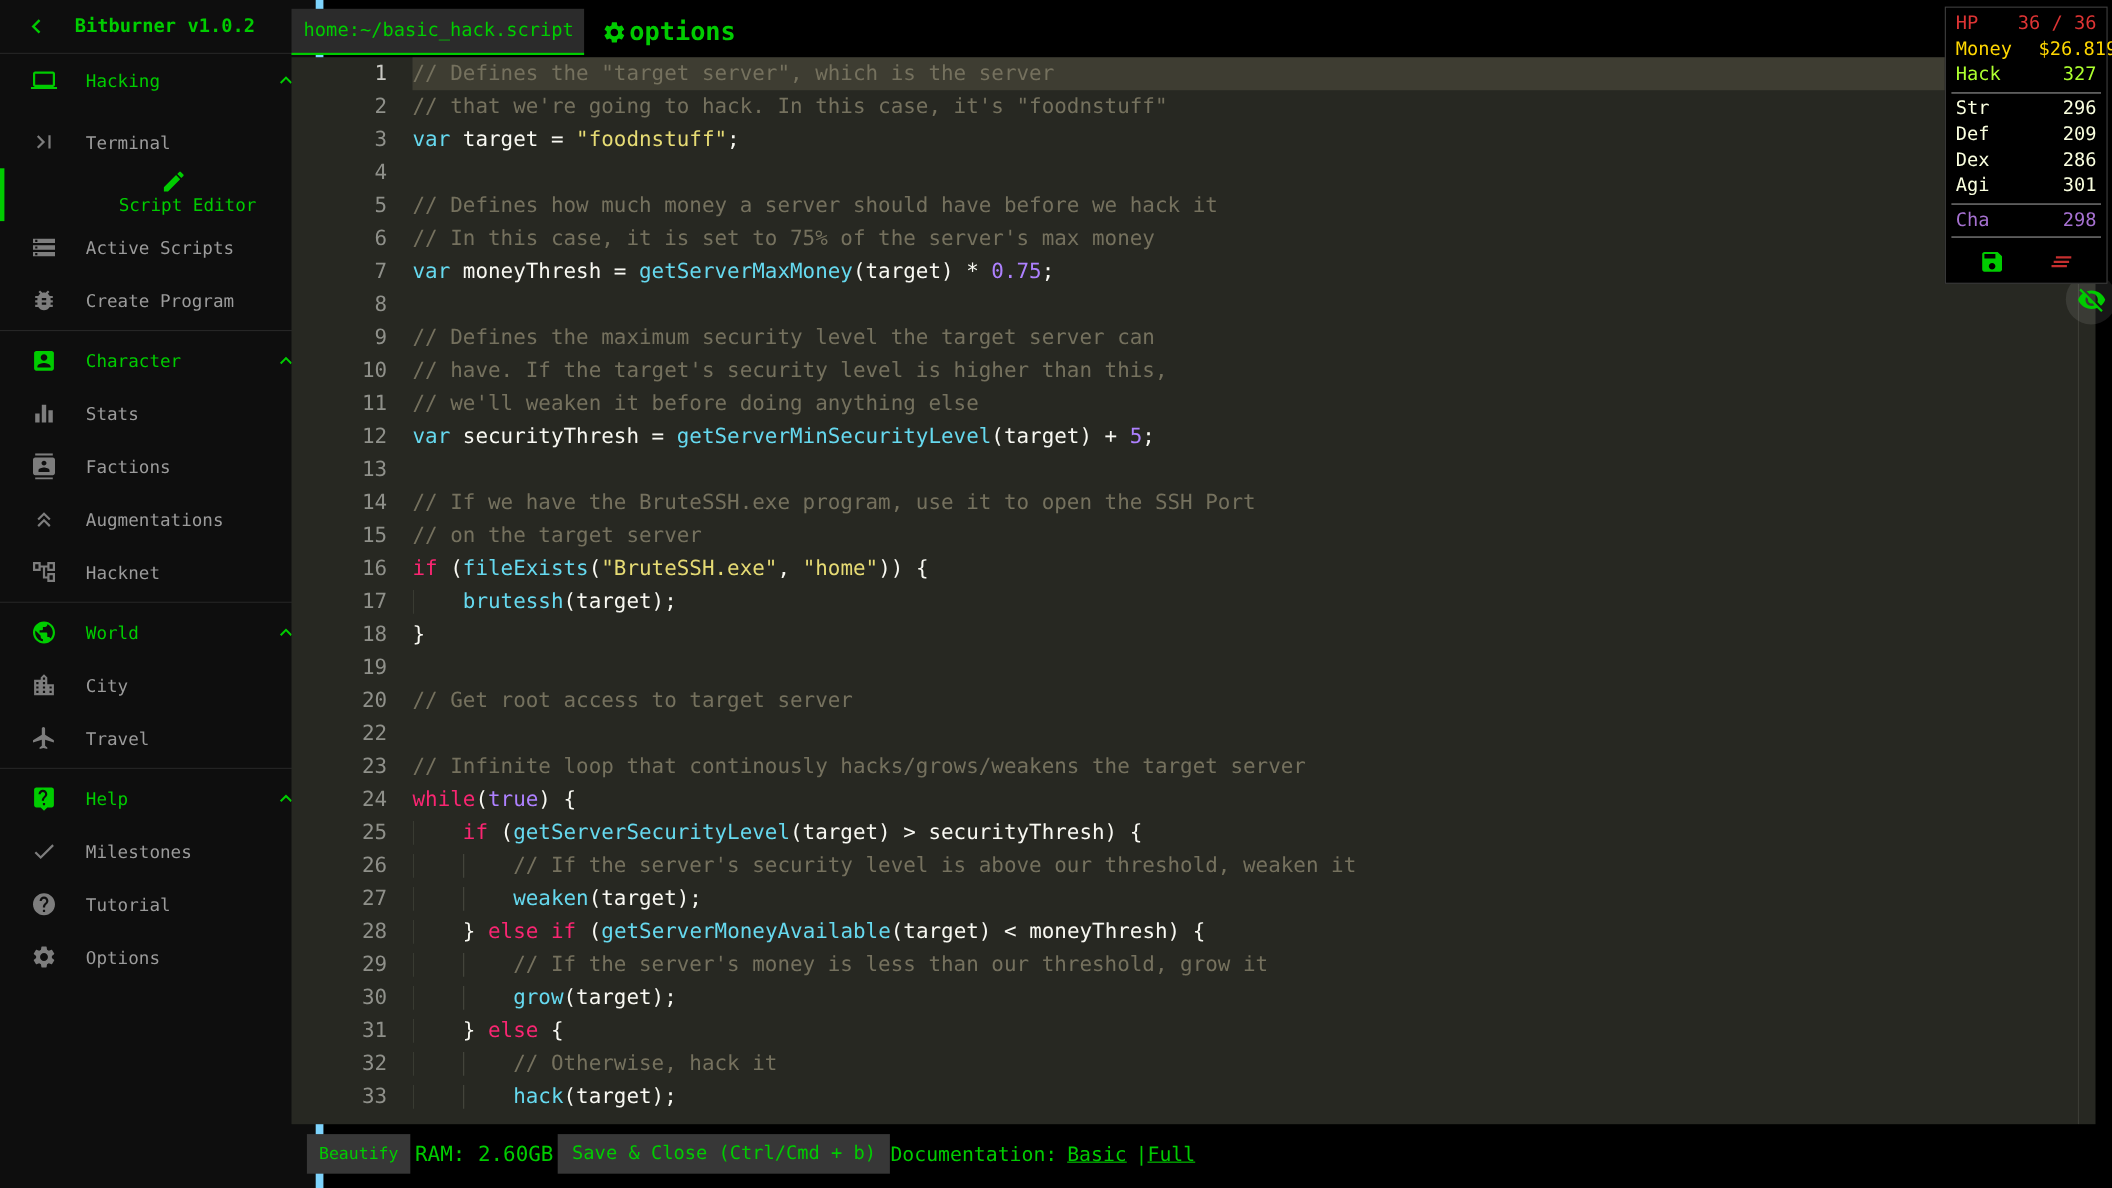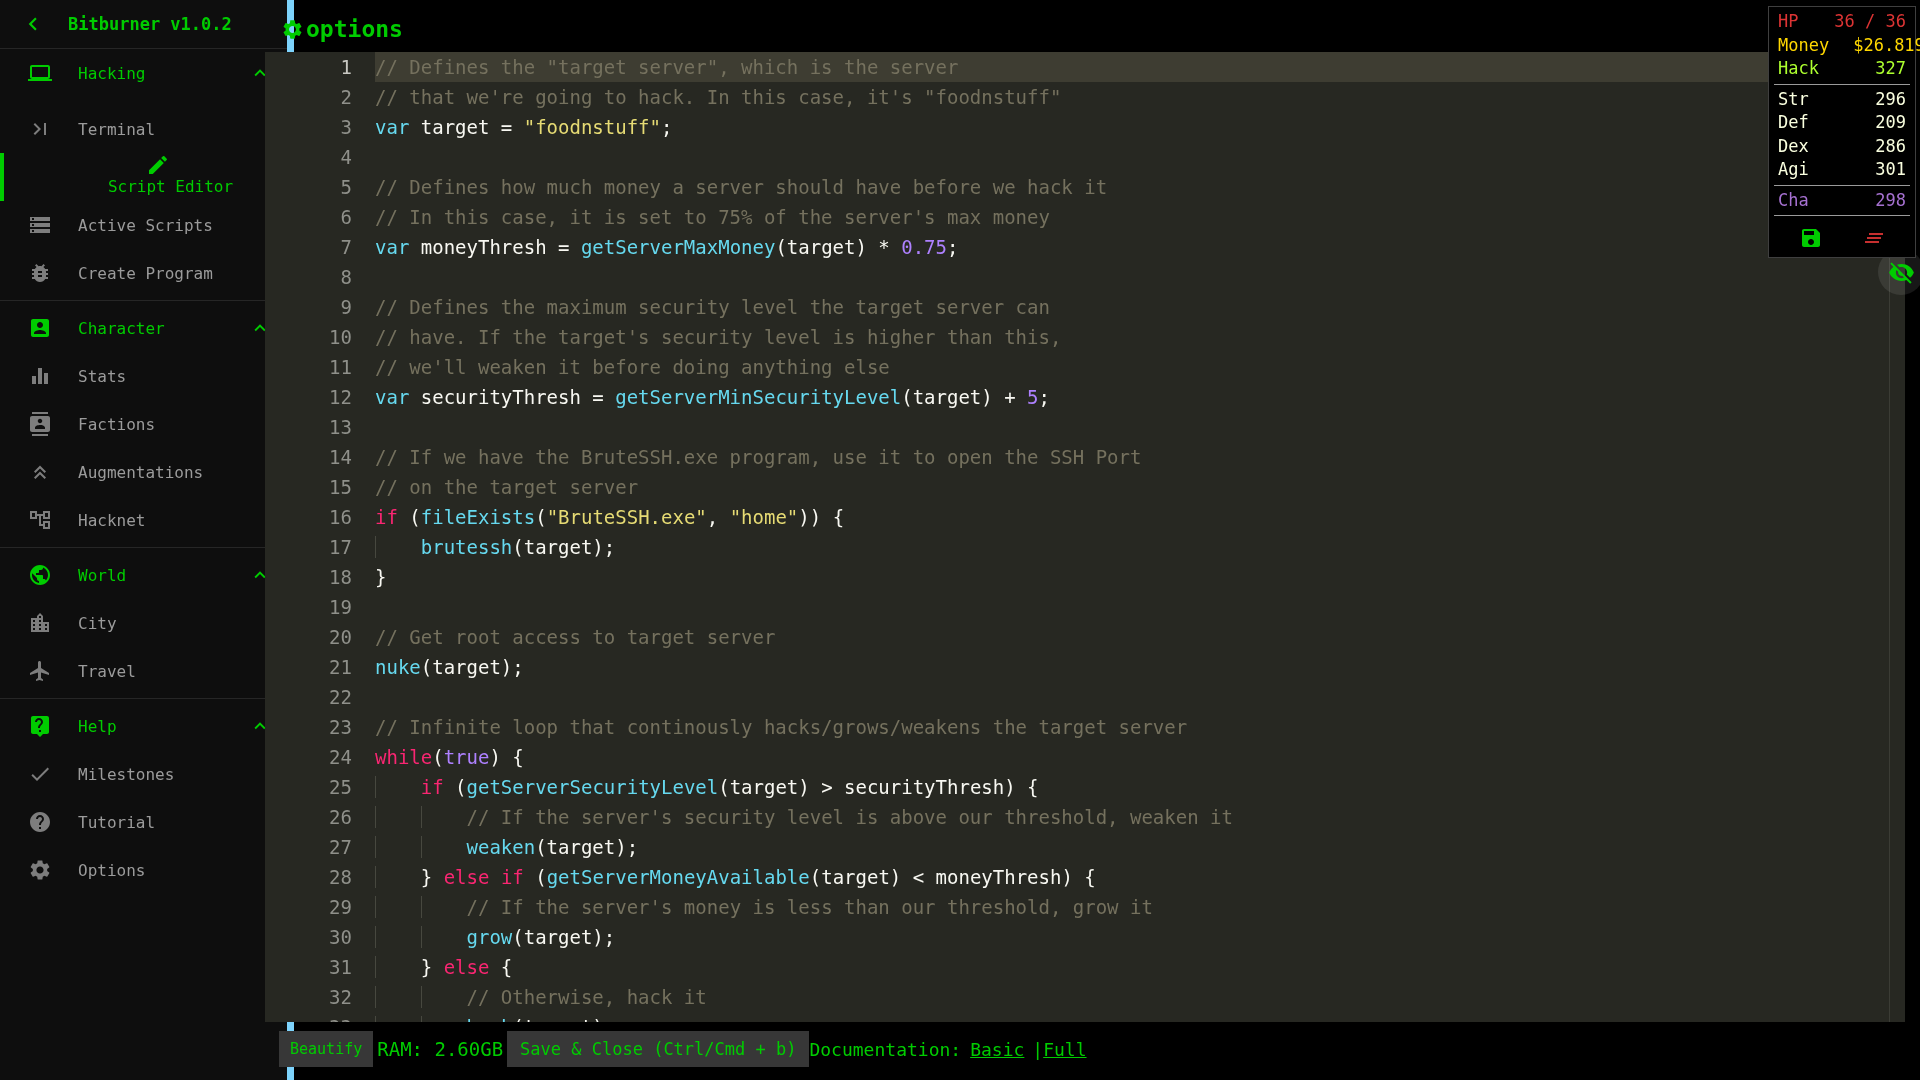--- a/index.html
+++ b/index.html
@@ -258,20 +258,23 @@
           <svg viewBox="0 0 24 24" fill="currentColor">
             <path d="M19.14 12.94c.04-.3.06-.61.06-.94 0-.32-.02-.64-.07-.94l2.03-1.58c.18-.14.23-.41.12-.61l-1.92-3.32c-.12-.22-.37-.29-.59-.22l-2.39.96c-.5-.38-1.03-.7-1.62-.94l-.36-2.54c-.04-.24-.24-.41-.48-.41h-3.84c-.24 0-.43.17-.47.41l-.36 2.54c-.59.24-1.13.57-1.62.94l-2.39-.96c-.22-.08-.47 0-.59.22L2.74 8.87c-.12.21-.08.47.12.61l2.03 1.58c-.05.3-.09.63-.09.94s.02.64.07.94l-2.03 1.58c-.18.14-.23.41-.12.61l1.92 3.32c.12.22.37.29.59.22l2.39-.96c.5.38 1.03.7 1.62.94l.36 2.54c.05.24.24.41.48.41h3.84c.24 0 .44-.17.47-.41l.36-2.54c.59-.24 1.13-.56 1.62-.94l2.39.96c.22.08.47 0 .59-.22l1.92-3.32c.12-.22.07-.47-.12-.61l-2.01-1.58zM12 15.6c-1.98 0-3.6-1.62-3.6-3.6s1.62-3.6 3.6-3.6 3.6 1.62 3.6 3.6-1.62 3.6-3.6 3.6z"></path>
           </svg>
         </span>
         <span class="lbl">Options</span>
       </div>
     </div>
 </div>
 
 <div class="tabbar">
+  <div class="tab">
+    <span>home:~/basic_hack.script</span>
+  </div>
   <div class="options-btn">
     <span class="ic">
         <svg viewBox="0 0 24 24" fill="currentColor">
           <path d="M19.14 12.94c.04-.3.06-.61.06-.94 0-.32-.02-.64-.07-.94l2.03-1.58c.18-.14.23-.41.12-.61l-1.92-3.32c-.12-.22-.37-.29-.59-.22l-2.39.96c-.5-.38-1.03-.7-1.62-.94l-.36-2.54c-.04-.24-.24-.41-.48-.41h-3.84c-.24 0-.43.17-.47.41l-.36 2.54c-.59.24-1.13.57-1.62.94l-2.39-.96c-.22-.08-.47 0-.59.22L2.74 8.87c-.12.21-.08.47.12.61l2.03 1.58c-.05.3-.09.63-.09.94s.02.64.07.94l-2.03 1.58c-.18.14-.23.41-.12.61l1.92 3.32c.12.22.37.29.59.22l2.39-.96c.5.38 1.03.7 1.62.94l.36 2.54c.05.24.24.41.48.41h3.84c.24 0 .44-.17.47-.41l.36-2.54c.59-.24 1.13-.56 1.62-.94l2.39.96c.22.08.47 0 .59-.22l1.92-3.32c.12-.22.07-.47-.12-.61l-2.01-1.58zM12 15.6c-1.98 0-3.6-1.62-3.6-3.6s1.62-3.6 3.6-3.6 3.6 1.62 3.6 3.6-1.62 3.6-3.6 3.6z"></path>
         </svg>
       </span>
     <span class="lbl">options</span>
   </div>
 </div>
 
@@ -290,21 +293,20 @@
       <div class="code-line"><div class="gutter">11</div><div class="code"><span class="tok-c">// we'll weaken it before doing anything else</span></div></div>
       <div class="code-line"><div class="gutter">12</div><div class="code"><span class="tok-f">var</span><span class="tok-p"> securityThresh = </span><span class="tok-f">getServerMinSecurityLevel</span><span class="tok-p">(target) + </span><span class="tok-n">5</span><span class="tok-p">;</span></div></div>
       <div class="code-line"><div class="gutter">13</div><div class="code"></div></div>
       <div class="code-line"><div class="gutter">14</div><div class="code"><span class="tok-c">// If we have the BruteSSH.exe program, use it to open the SSH Port</span></div></div>
       <div class="code-line"><div class="gutter">15</div><div class="code"><span class="tok-c">// on the target server</span></div></div>
       <div class="code-line"><div class="gutter">16</div><div class="code"><span class="tok-k">if</span><span class="tok-p"> (</span><span class="tok-f">fileExists</span><span class="tok-p">(</span><span class="tok-s">"BruteSSH.exe"</span><span class="tok-p">, </span><span class="tok-s">"home"</span><span class="tok-p">)) {</span></div></div>
       <div class="code-line"><div class="gutter">17</div><div class="code"><span class="tok-i">    </span><span class="tok-f">brutessh</span><span class="tok-p">(target);</span></div></div>
       <div class="code-line"><div class="gutter">18</div><div class="code"><span class="tok-p">}</span></div></div>
       <div class="code-line"><div class="gutter">19</div><div class="code"></div></div>
       <div class="code-line"><div class="gutter">20</div><div class="code"><span class="tok-c">// Get root access to target server</span></div></div>
-      <div class="code-line"><div class="gutter">21</div><div class="code"><span class="tok-f">nuke</span><span class="tok-p">(target);</span></div></div>
       <div class="code-line"><div class="gutter">22</div><div class="code"></div></div>
       <div class="code-line"><div class="gutter">23</div><div class="code"><span class="tok-c">// Infinite loop that continously hacks/grows/weakens the target server</span></div></div>
       <div class="code-line"><div class="gutter">24</div><div class="code"><span class="tok-k">while</span><span class="tok-p">(</span><span class="tok-n">true</span><span class="tok-p">) {</span></div></div>
       <div class="code-line"><div class="gutter">25</div><div class="code"><span class="tok-i">    </span><span class="tok-k">if</span><span class="tok-p"> (</span><span class="tok-f">getServerSecurityLevel</span><span class="tok-p">(target) &gt; securityThresh) {</span></div></div>
       <div class="code-line"><div class="gutter">26</div><div class="code"><span class="tok-i">    </span><span class="tok-i">    </span><span class="tok-c">// If the server's security level is above our threshold, weaken it</span></div></div>
       <div class="code-line"><div class="gutter">27</div><div class="code"><span class="tok-i">    </span><span class="tok-i">    </span><span class="tok-f">weaken</span><span class="tok-p">(target);</span></div></div>
       <div class="code-line"><div class="gutter">28</div><div class="code"><span class="tok-i">    </span><span class="tok-p">} </span><span class="tok-k">else</span><span class="tok-p"> </span><span class="tok-k">if</span><span class="tok-p"> (</span><span class="tok-f">getServerMoneyAvailable</span><span class="tok-p">(target) &lt; moneyThresh) {</span></div></div>
       <div class="code-line"><div class="gutter">29</div><div class="code"><span class="tok-i">    </span><span class="tok-i">    </span><span class="tok-c">// If the server's money is less than our threshold, grow it</span></div></div>
       <div class="code-line"><div class="gutter">30</div><div class="code"><span class="tok-i">    </span><span class="tok-i">    </span><span class="tok-f">grow</span><span class="tok-p">(target);</span></div></div>
       <div class="code-line"><div class="gutter">31</div><div class="code"><span class="tok-i">    </span><span class="tok-p">} </span><span class="tok-k">else</span><span class="tok-p"> {</span></div></div>

